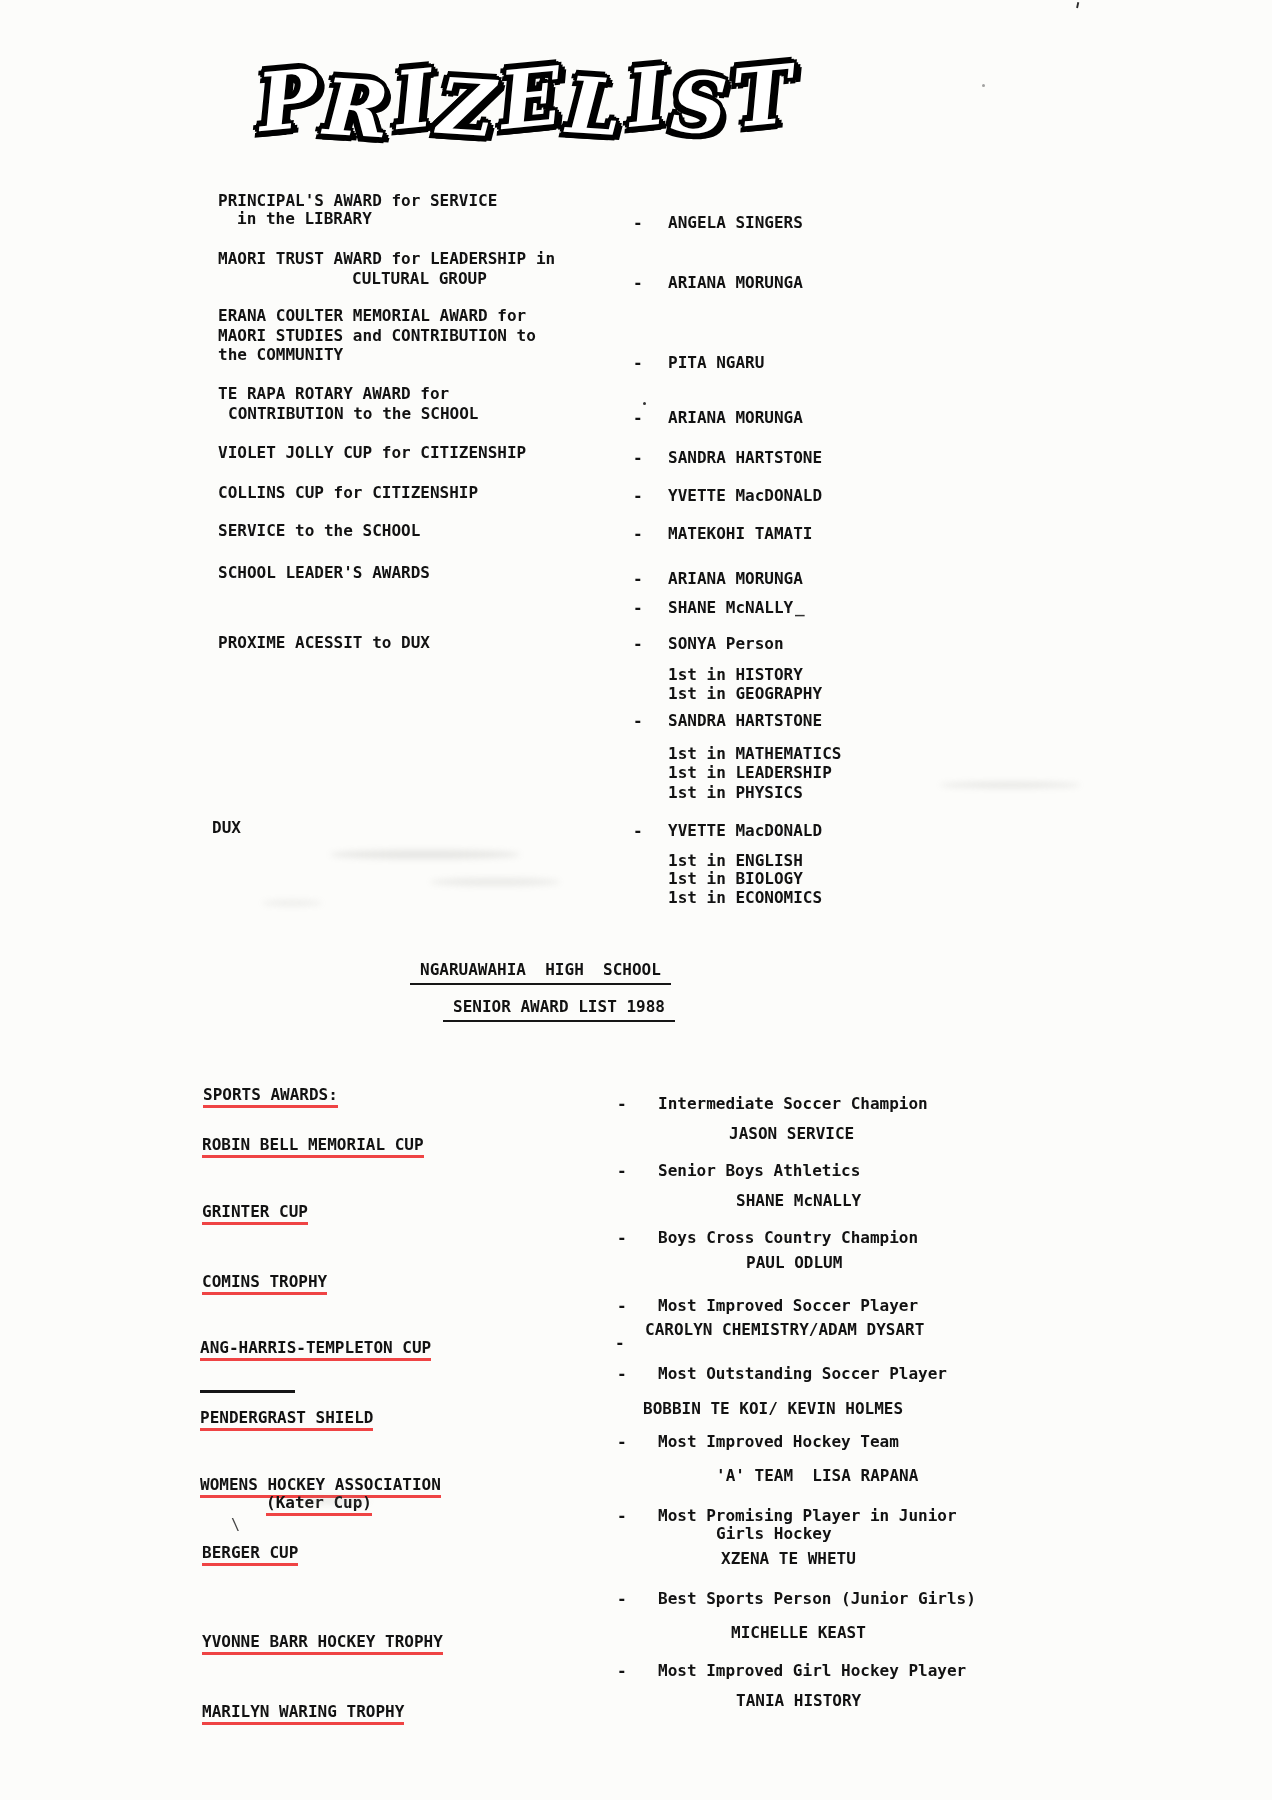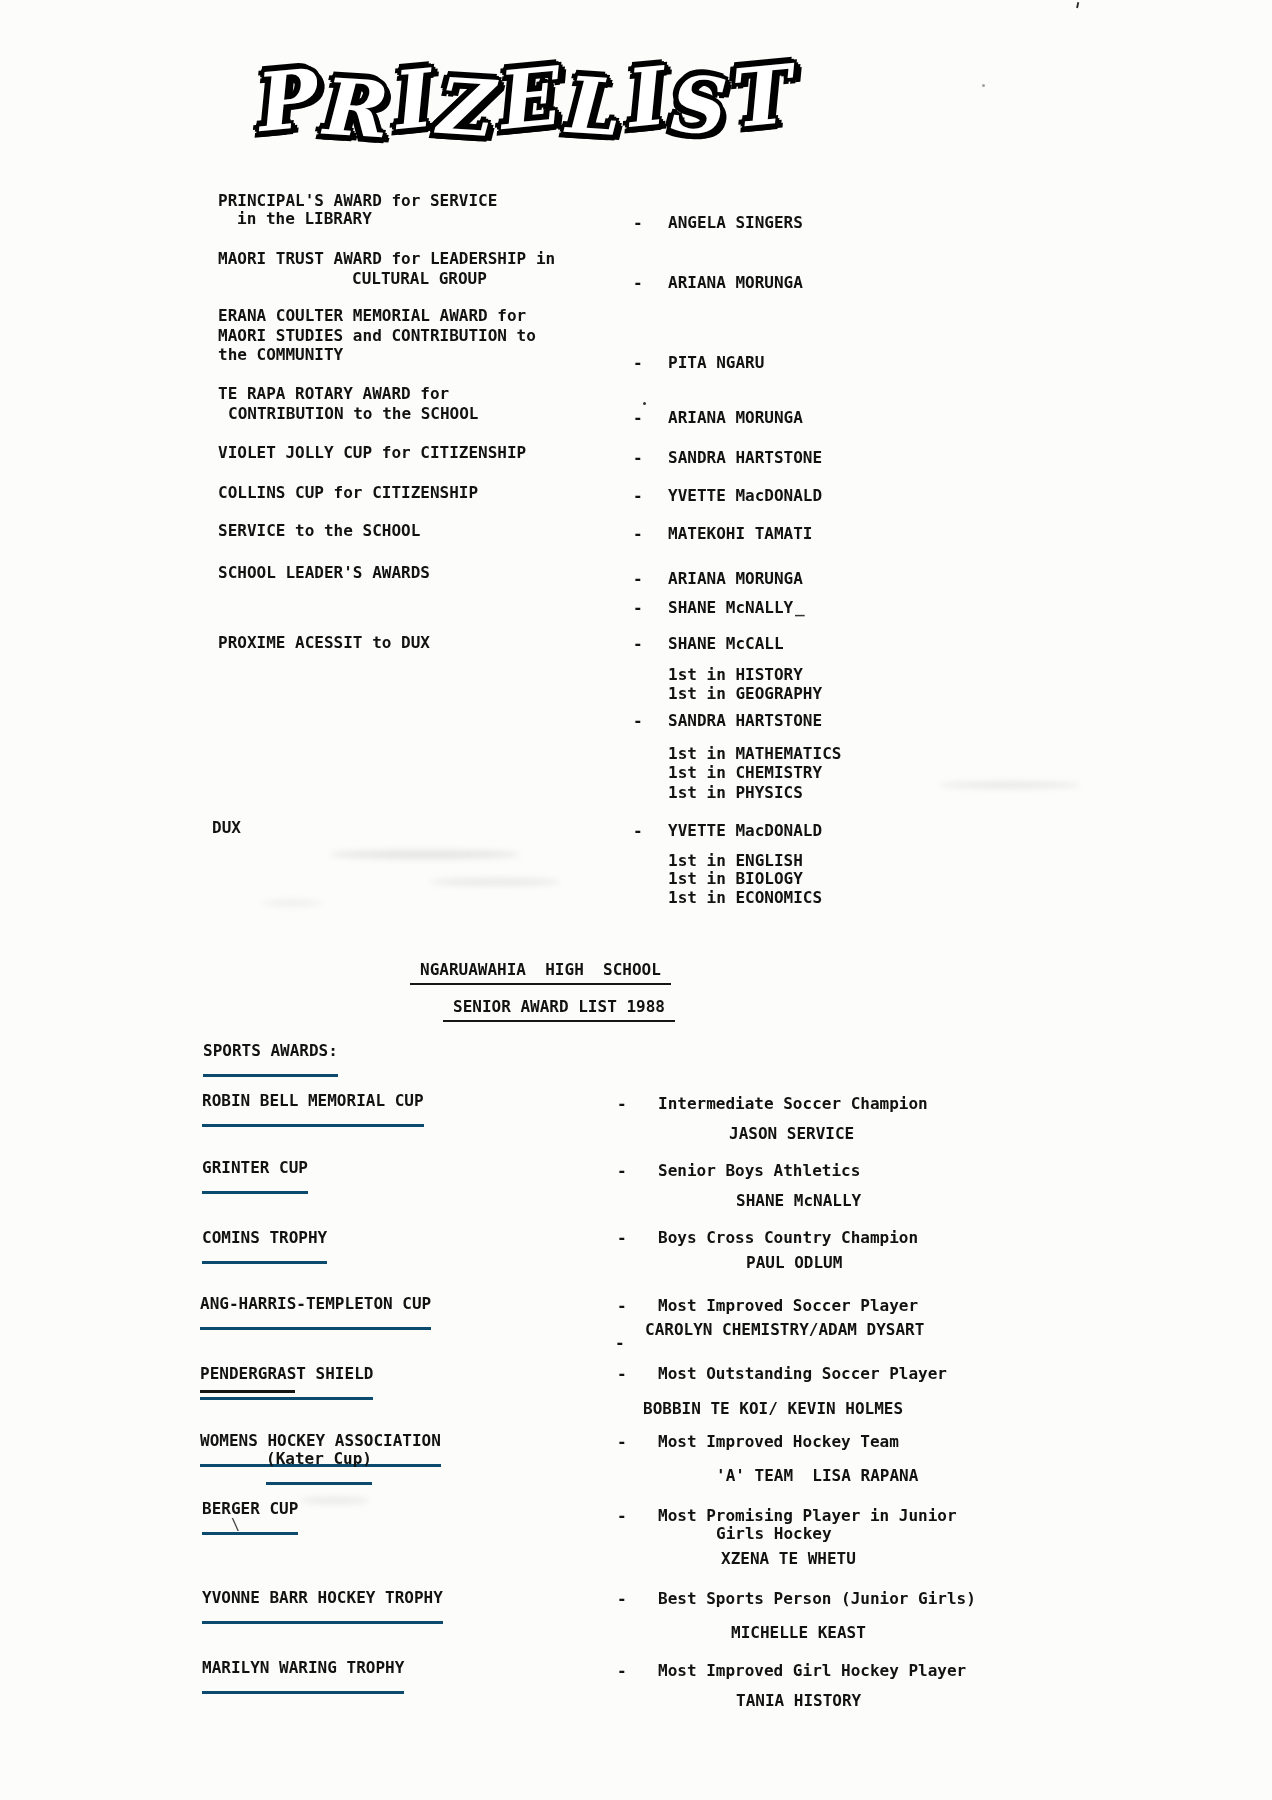--- a/index.html
+++ b/index.html
@@ -2,21 +2,21 @@
 <html><head>
 <meta charset="utf-8">
 <style>
   html,body{margin:0;padding:0;background:#e8e8e8;}
   #paper{
     position:relative;width:1272px;height:1800px;margin:0 auto;
     background:#fcfcfa;overflow:hidden;
     font-family:"DejaVu Sans Mono",monospace;color:#121212;
   }
   .t{position:absolute;font:bold 16px/19px "DejaVu Sans Mono",monospace;color:#121212;white-space:pre;}
-  .lbl{border-bottom:3px solid #0c4a6e;padding-bottom:14px;}
+  .lbl{border-bottom:3px solid #ef4444;padding-bottom:1px;margin-top:44px;}
   .hd{border-bottom:2.5px solid #161616;padding:0 10px 4px;}
   
   .title{position:absolute;left:258px;top:54px;font-family:"DejaVu Serif",serif;
     font-style:italic;font-weight:bold;font-size:80px;line-height:96px;
     letter-spacing:5px;transform:rotate(-0.5deg);white-space:pre;}
   .tl{display:inline-block;color:#ffffff;
     text-shadow:4px 0 #000,-4px 0 #000,0 4px #000,0 -4px #000,
       3px 3px #000,-3px 3px #000,3px -3px #000,-3px -3px #000,
       6px 2px #000,-6px -2px #000,2px 6px #000,-2px -6px #000,
       7px 5px #000,-5px 6px #000;}
@@ -72,27 +72,27 @@
 
     <div class="t" style="left:218px;top:563px">SCHOOL LEADER'S AWARDS</div>
     <div class="t" style="left:633px;top:569px">-</div>
     <div class="t" style="left:668px;top:569px">ARIANA MORUNGA</div>
     <div class="t" style="left:633px;top:598px">-</div>
     <div class="t" style="left:668px;top:598px">SHANE McNALLY</div>
     <div class="t" style="left:795px;top:598px;color:#333">_</div>
 
     <div class="t" style="left:218px;top:633px">PROXIME ACESSIT to DUX</div>
     <div class="t" style="left:633px;top:634px">-</div>
-    <div class="t" style="left:668px;top:634px">SHANE McCALL</div>
+    <div class="t" style="left:668px;top:634px">SONYA Person</div>
     <div class="t" style="left:668px;top:665px">1st in HISTORY</div>
     <div class="t" style="left:668px;top:684px">1st in GEOGRAPHY</div>
     <div class="t" style="left:633px;top:711px">-</div>
     <div class="t" style="left:668px;top:711px">SANDRA HARTSTONE</div>
     <div class="t" style="left:668px;top:744px">1st in MATHEMATICS</div>
-    <div class="t" style="left:668px;top:763px">1st in CHEMISTRY</div>
+    <div class="t" style="left:668px;top:763px">1st in LEADERSHIP</div>
     <div class="t" style="left:668px;top:783px">1st in PHYSICS</div>
 
     <div class="t" style="left:212px;top:818px">DUX</div>
     <div class="t" style="left:633px;top:821px">-</div>
     <div class="t" style="left:668px;top:821px">YVETTE MacDONALD</div>
     <div class="t" style="left:668px;top:851px">1st in ENGLISH</div>
     <div class="t" style="left:668px;top:869px">1st in BIOLOGY</div>
     <div class="t" style="left:668px;top:888px">1st in ECONOMICS</div>
   </div>
 

